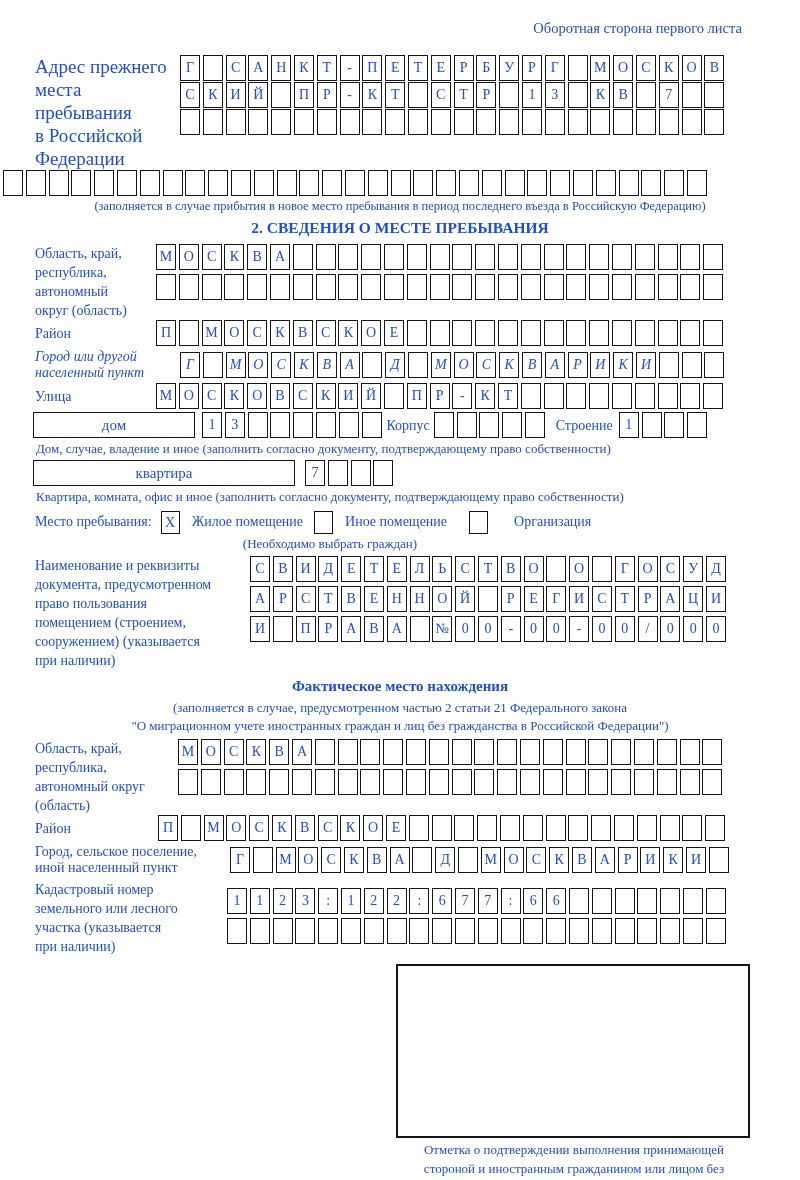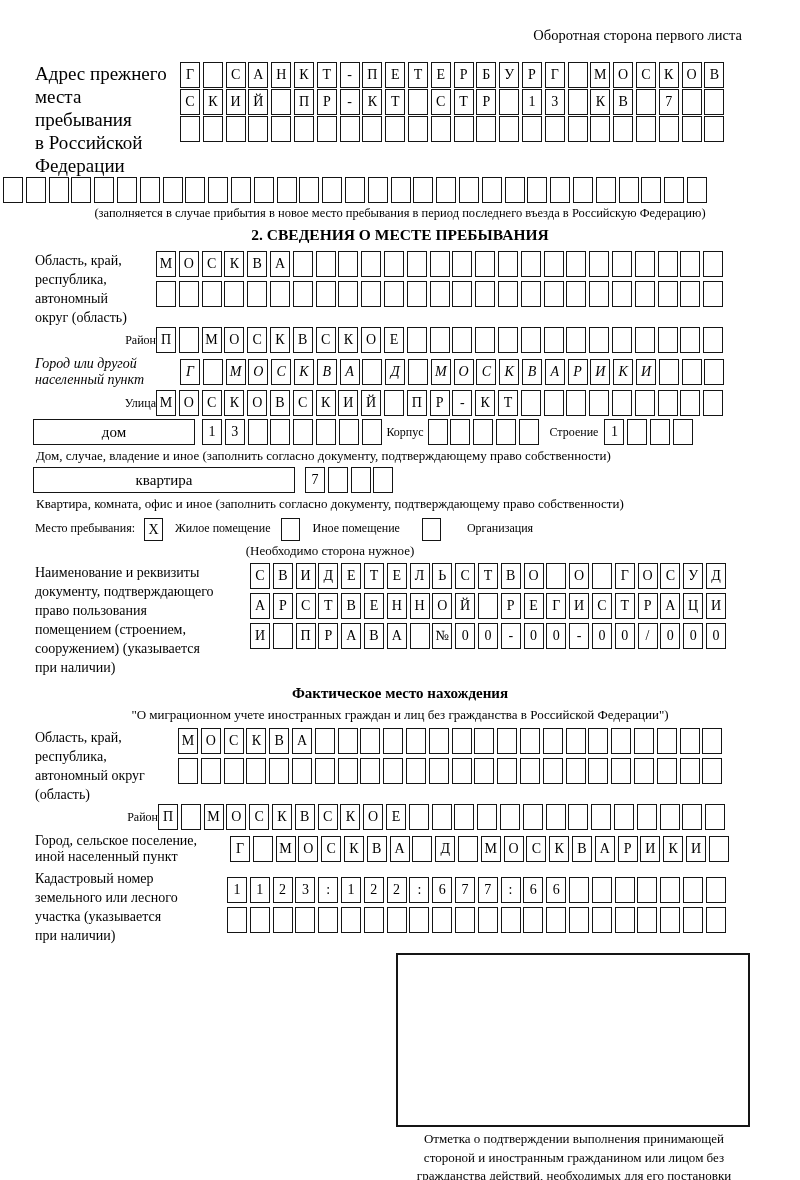--- a/index.html
+++ b/index.html
@@ -1,22 +1,22 @@
 <!DOCTYPE html>
 <html><head>
 <meta charset="utf-8">
 <style>
   html,body{margin:0;padding:0;background:#fff;}
   .page{
     position:relative;
     width:800px;height:1180px;
-    background:#fff;color:#000000;
+    background:#fff;color:#1d4ed8;
     font-family:"Liberation Serif","DejaVu Serif",serif;
     box-sizing:border-box;
-    padding-top:27px;
+    padding-top:20px;
     overflow:hidden;
   }
   .hdr{ text-align:right; padding-right:58px; font-size:14.5px; margin-bottom:18px;}
   .frow{ display:flex; align-items:flex-start; margin-left:35px;}
   .lbl{ font-size:19px; line-height:23px; flex:none;}
   .lbl.sm{ font-size:14px; line-height:16px;}
   .lbl.mid{ font-size:14px; line-height:19px;}
   .cellrow{ display:flex; margin-bottom:1px;}
   .cell{
     flex:none; width:18px; height:24px;
@@ -26,21 +26,21 @@
   }
   .gridcol .cellrow{ margin-bottom:1px;}
   .gapped .cellrow{ margin-bottom:4px;}
   .fullrow{ margin-left:3px; margin-top:0px;}
   .note{ text-align:center; font-size:12.5px; margin-top:3px;}
   .sect-title{ text-align:center; font-weight:bold; font-size:15.5px; margin:5px 0 7px 0;}
   .widebox{
     flex:none; border:1.6px solid #151515; height:24px;
     line-height:24px; text-align:center; font-size:15px; background:#fff;
   }
-  .inline-lbl{ font-size:12px; line-height:27px; flex:none;text-align:right;}
+  .inline-lbl{ font-size:14px; line-height:27px; flex:none;}
   .chk{
     flex:none; width:17px; height:21px; border:1.6px solid #151515;
     font-size:14px; line-height:21px; text-align:center; margin-top:3px;
   }
   .caption{ margin-left:36px; font-size:13px; margin-top:2px; margin-bottom:3px;}
   .center-sm{ text-align:center; font-size:13px; line-height:18px;}
   .choose-note{ width:660px; text-align:center; font-size:13px; margin-top:1px;}
   .fact-title{ text-align:center; font-weight:bold; font-size:15px; margin:8px 0 4px 0;}
   .stamp-box{
     margin-left:396px; margin-top:8px;
@@ -384,26 +384,26 @@
 
   <div class="frow">
     <div class="inline-lbl">Место пребывания:</div>
     <div class="chk" style="margin-left:9px;">X</div>
     <div class="inline-lbl" style="margin-left:12px;">Жилое помещение</div>
     <div class="chk" style="margin-left:11px;"></div>
     <div class="inline-lbl" style="margin-left:12px;">Иное помещение</div>
     <div class="chk" style="margin-left:22px;"></div>
     <div class="inline-lbl" style="margin-left:26px;">Организация</div>
   </div>
-  <div class="choose-note">(Необходимо сторона нужное)</div>
+  <div class="choose-note">(Необходимо выбрать граждан)</div>
 
   <div class="frow mt4">
     <div class="lbl mid" style="width:215px;">
       <div>Наименование и реквизиты</div>
-      <div>документу, подтверждающего</div>
+      <div>документа, предусмотренном</div>
       <div>право пользования</div>
       <div>помещением (строением,</div>
       <div>сооружением) (указывается</div>
       <div>при наличии)</div>
     </div>
     <div class="gridcol gapped">
       <div class="cellrow">
           <span class="cell">С</span>
           <span class="cell">В</span>
           <span class="cell">И</span>
@@ -469,20 +469,21 @@
           <span class="cell">0</span>
           <span class="cell">/</span>
           <span class="cell">0</span>
           <span class="cell">0</span>
           <span class="cell">0</span>
         </div>
     </div>
   </div>
 
   <div class="fact-title">Фактическое место нахождения</div>
+  <div class="center-sm">(заполняется в случае, предусмотренном частью 2 статьи 21 Федерального закона</div>
   <div class="center-sm">"О миграционном учете иностранных граждан и лиц без гражданства в Российской Федерации")</div>
 
   <div class="frow mt4">
     <div class="lbl mid" style="width:143px;">
       <div>Область, край,</div>
       <div>республика,</div>
       <div>автономный округ</div>
       <div>(область)</div>
     </div>
     <div class="gridcol gapped">

